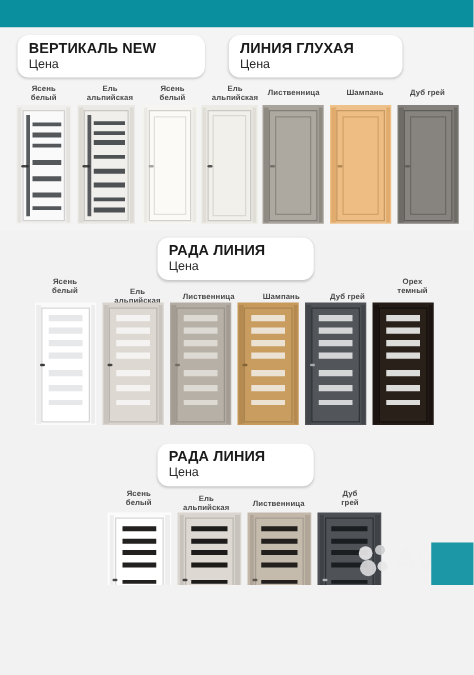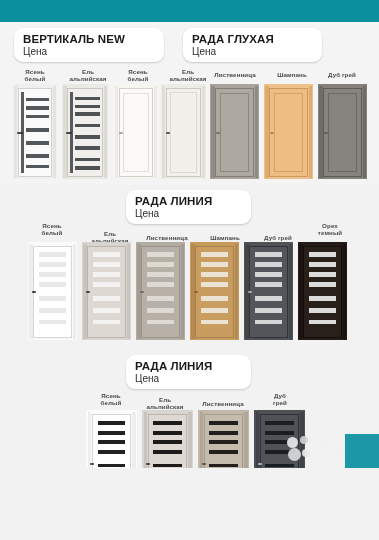--- a/index.html
+++ b/index.html
@@ -94,21 +94,21 @@
 
   <div class="band" style="top:22px;height:163px;background:#f4f4f4;">
   </div>
 
   <div class="badge" style="left:14px;top:28px;width:150px;height:34px;">
     <div class="b-title">ВЕРТИКАЛЬ NEW</div>
     <div class="b-sub">Цена</div>
   </div>
 
   <div class="badge" style="left:183px;top:28px;width:139px;height:34px;">
-    <div class="b-title">РАДА ГЛУХАЯ</div>
+    <div class="b-title">ЛИНИЯ ГЛУХАЯ</div>
     <div class="b-sub">Цена</div>
   </div>
 
   <div class="dlabel" style="left:10px;top:68px;width:50px;">Ясень
 белый</div>
   <div class="dlabel" style="left:60px;top:68px;width:56px;">Ель
 альпийская</div>
   <div class="dlabel" style="left:113px;top:68px;width:50px;">Ясень
 белый</div>
   <div class="dlabel" style="left:160px;top:68px;width:56px;">Ель

